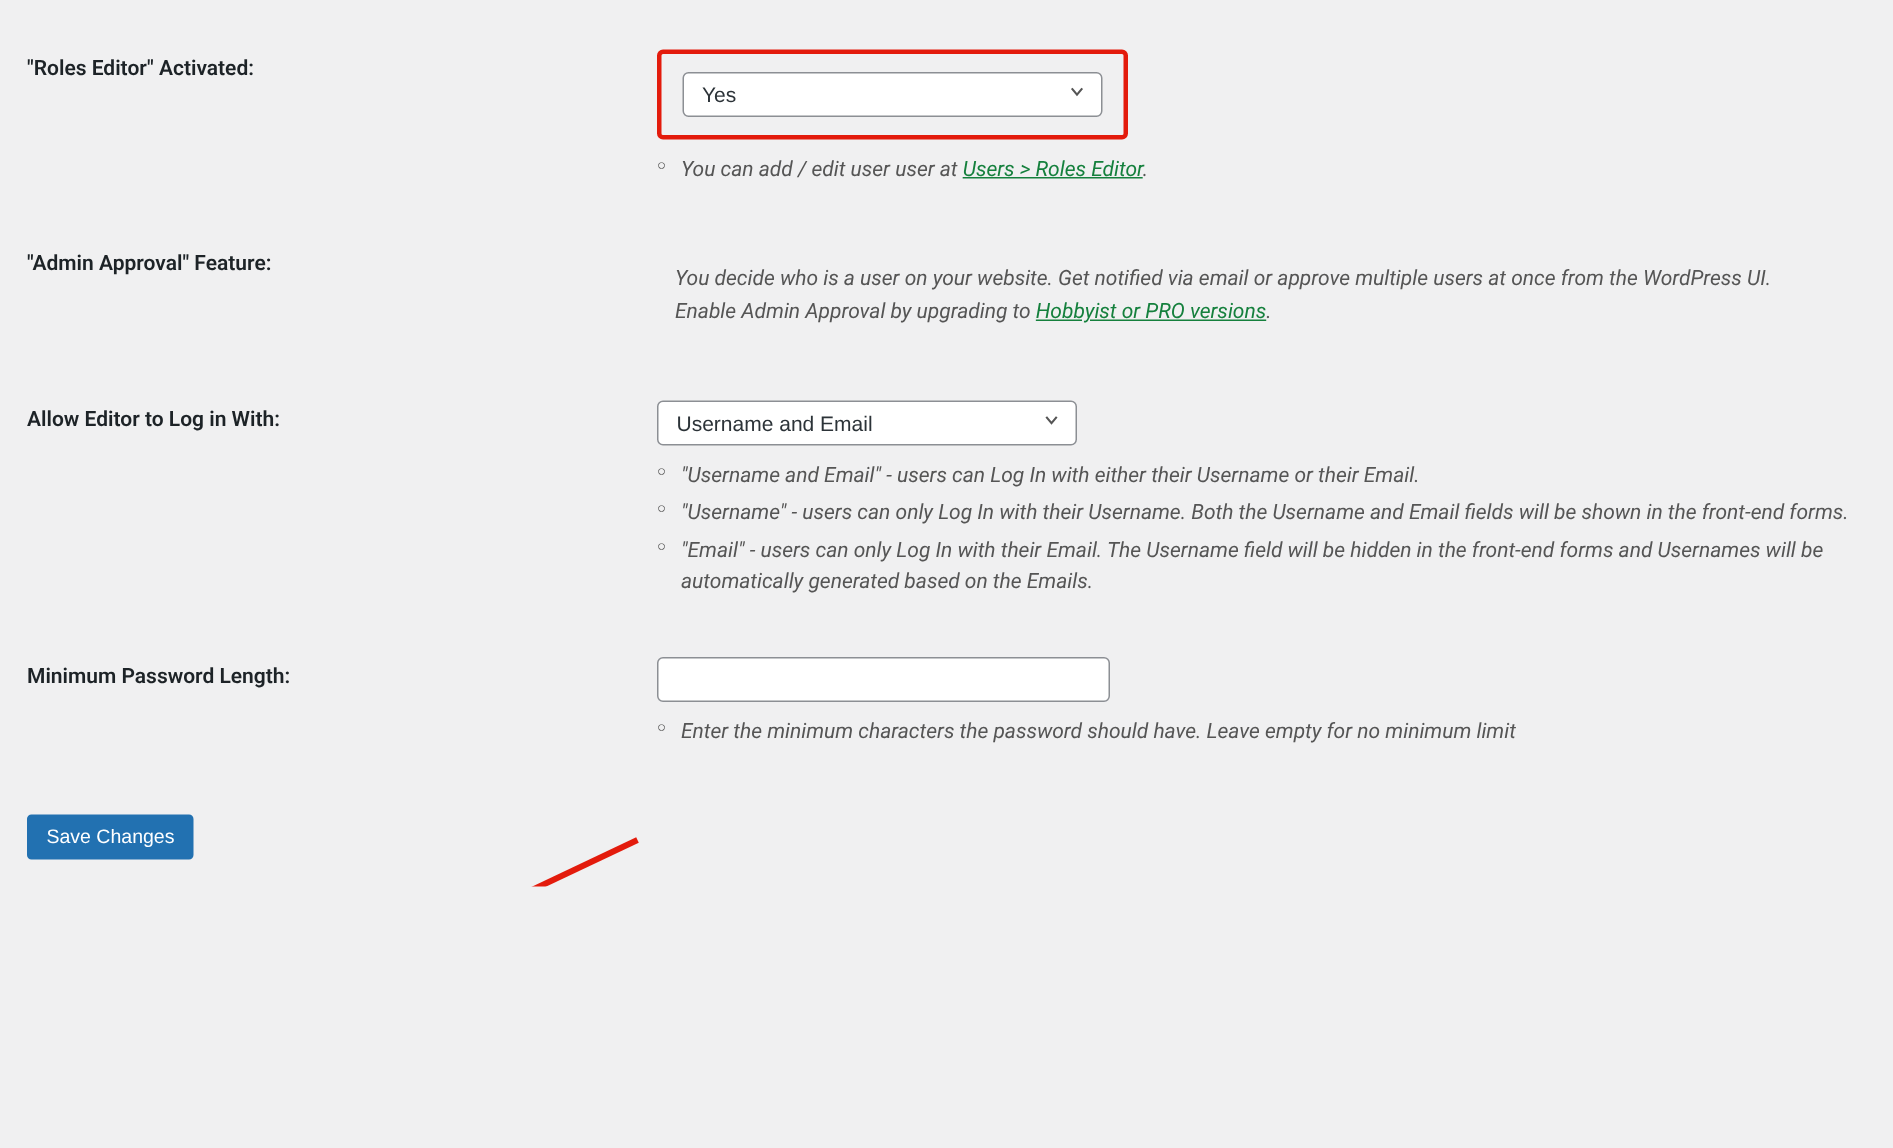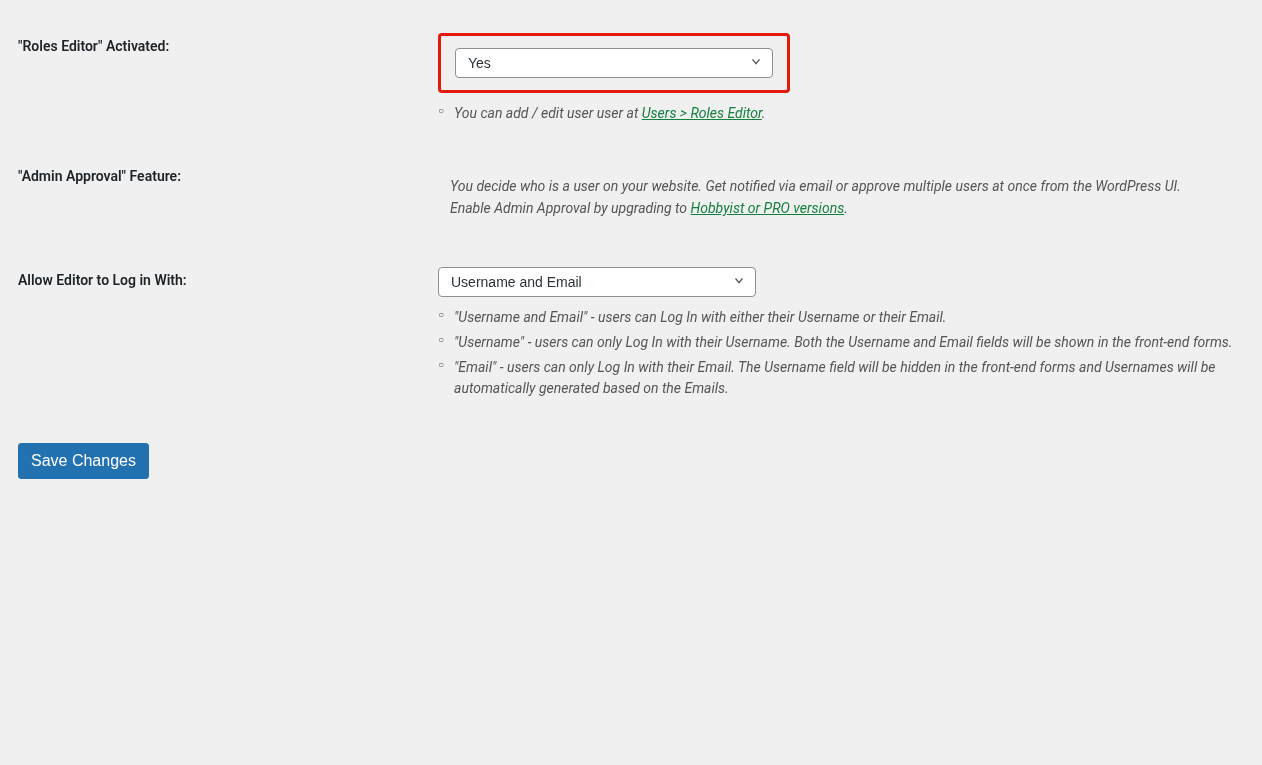--- a/index.html
+++ b/index.html
@@ -29,21 +29,21 @@
   }
   select, input[type=text] {
     font-size: 14px;
     line-height: 2;
     color: #2c3338;
     background: #fff;
     border: 1px solid #8c8f94;
     border-radius: 4px;
     padding: 0 28px 0 12px;
     min-height: 30px;
-    width: 318px;
+    width: 280px;
     -webkit-appearance: none;
     -moz-appearance: none;
     appearance: none;
   }
   input[type=text] { padding: 0 12px; width:302px; }
   .select-wrap { position: relative; display: inline-block; }
   .select-wrap .chev {
     position: absolute;
     right: 10px;
     top: 50%;
@@ -79,21 +79,21 @@
     font-style: italic;
     color: #555;
     line-height: 1.6;
     margin: 12px;
   }
   a { color: #15803d; text-decoration: underline; font-style: italic; }
   .button-primary {
     background: #2271b1;
     border: 1px solid #2271b1;
     color: #fff;
-    font-size: 16px;
+    font-size: 13px;
     line-height: 2.15;
     min-height: 30px;
     padding: 0 12px;
     border-radius: 3px;
     cursor: pointer;
     margin-top: 20px;
   }
   .arrow-svg {
     position: absolute;
     left: 115px;
@@ -155,20 +155,29 @@
         </span>
       </div>
       <ul class="desc-list">
         <li>"Username and Email" - users can Log In with either their Username or their Email.</li>
         <li>"Username" - users can only Log In with their Username. Both the Username and Email fields will be shown in the front-end forms.</li>
         <li>"Email" - users can only Log In with their Email. The Username field will be hidden in the front-end forms and Usernames will be automatically generated based on the Emails.</li>
       </ul>
     </td>
   </tr>
 
+  <tr>
+    <th>Minimum Password Length:</th>
+    <td>
+      <input type="text" value="" style="">
+      <ul class="desc-list">
+        <li>Enter the minimum characters the password should have. Leave empty for no minimum limit</li>
+      </ul>
+    </td>
+  </tr>
 
 
 </tbody>
   </table>
 
 <button class="button-primary">Save Changes</button>
 
 
 <svg class="arrow-svg" width="330" height="170">
   <defs>

